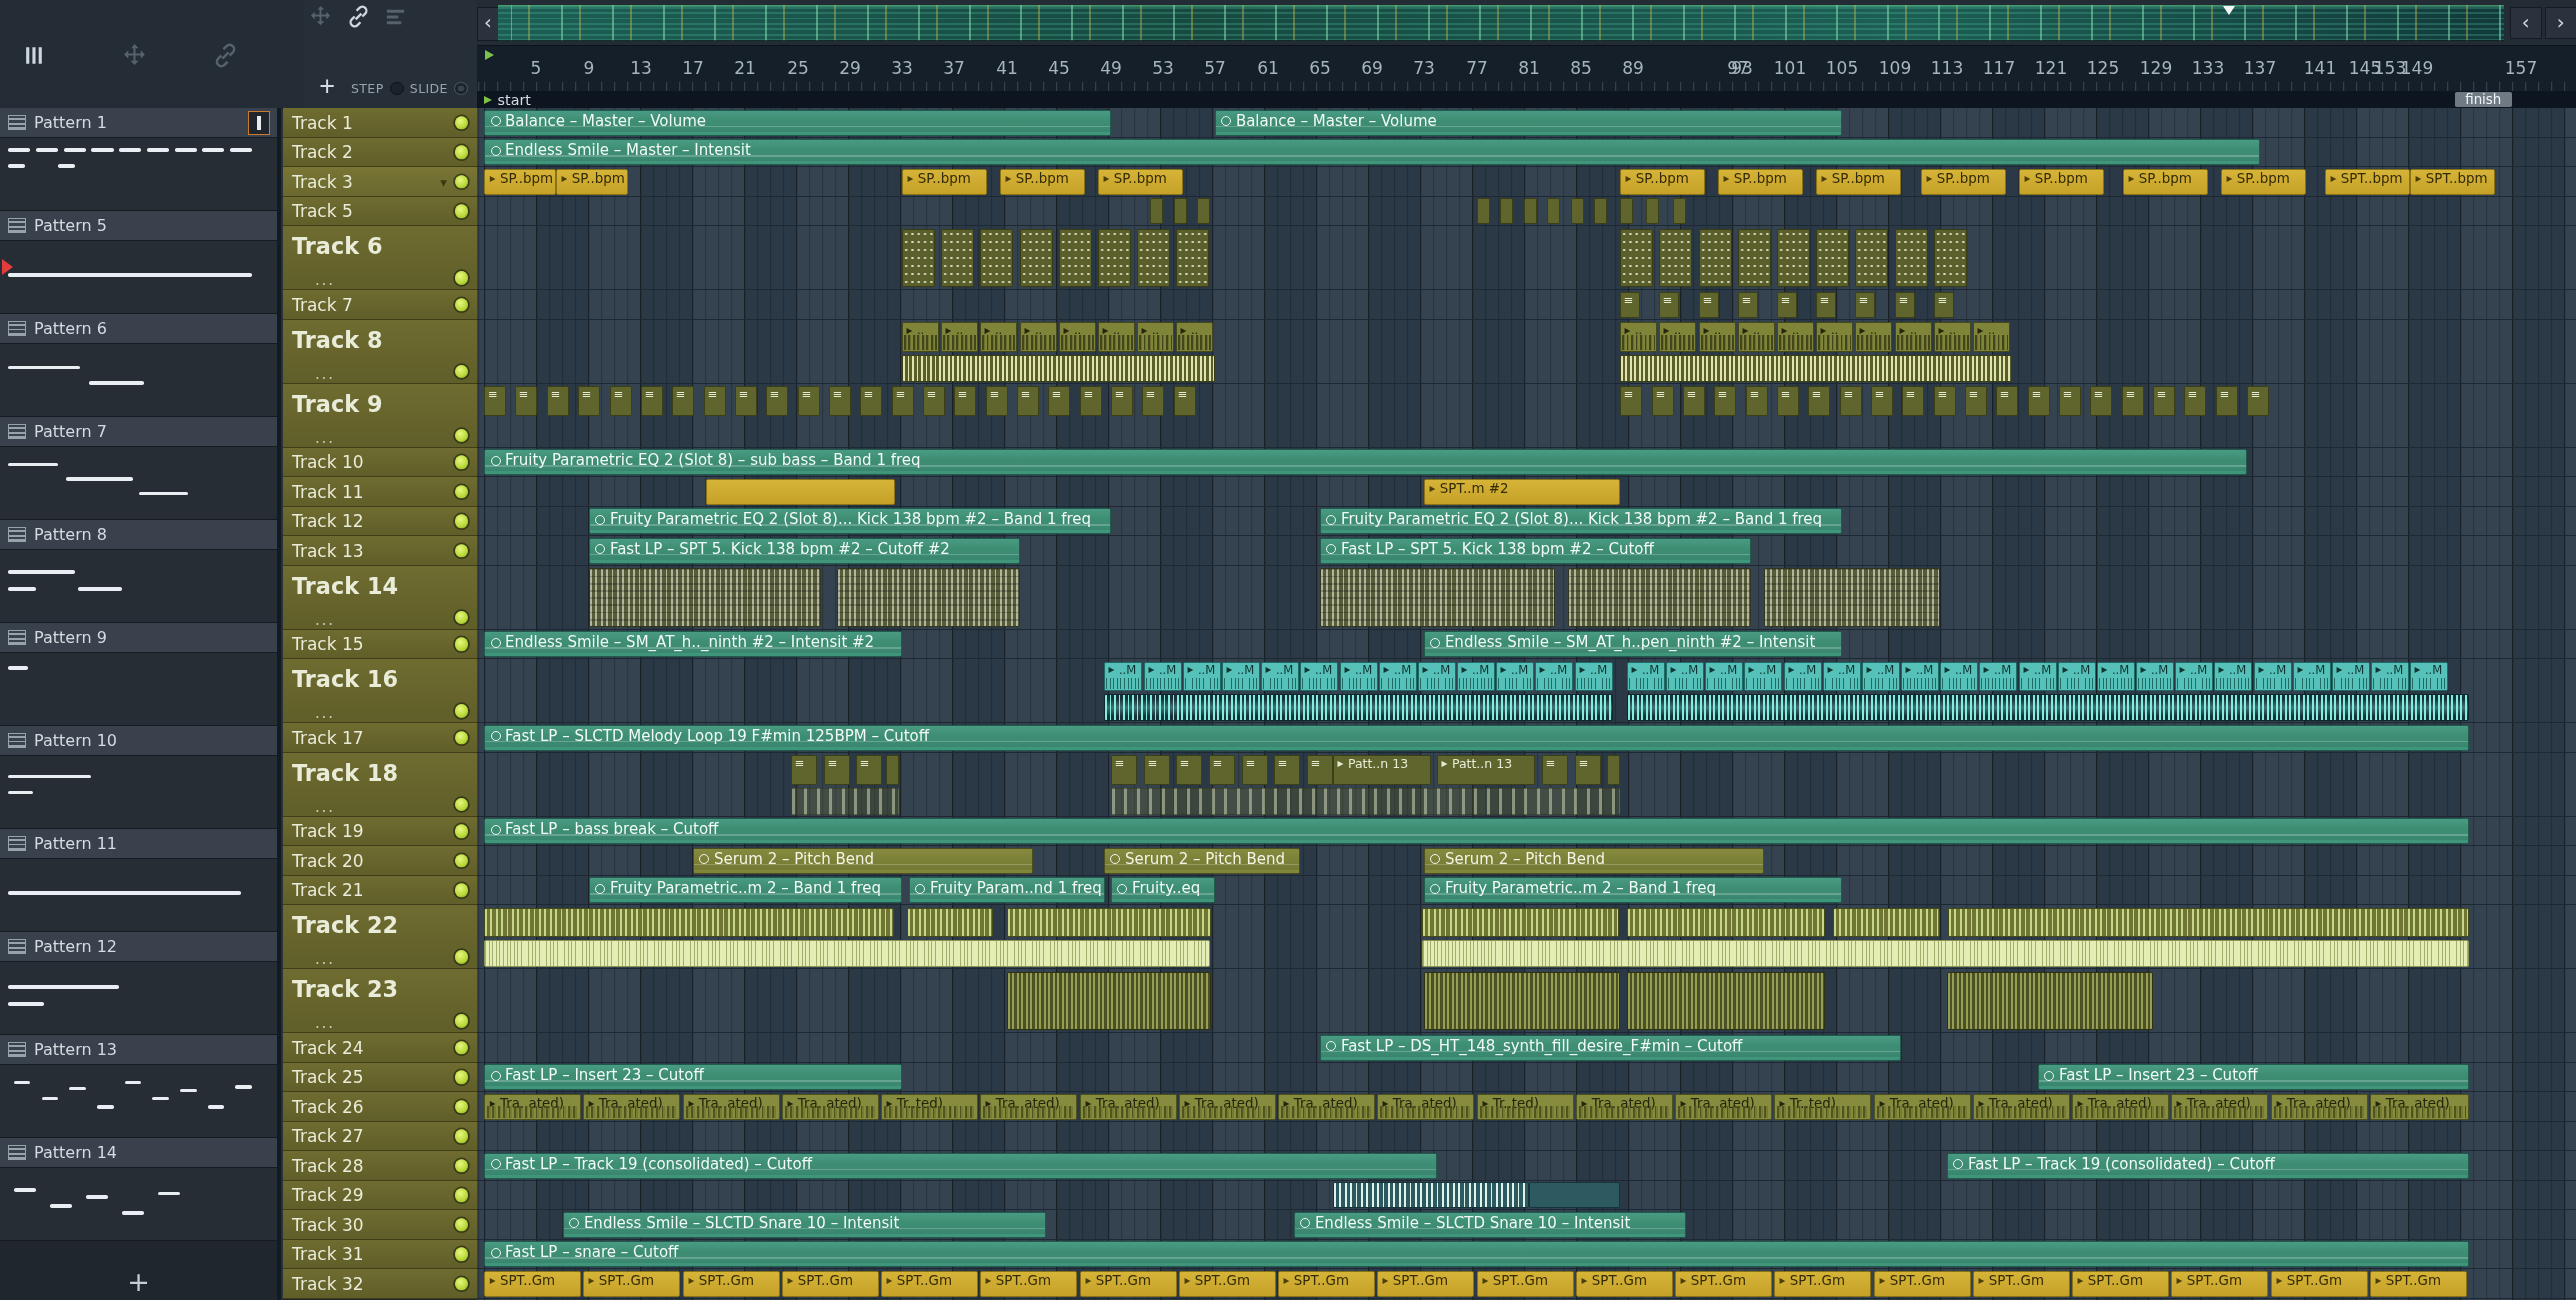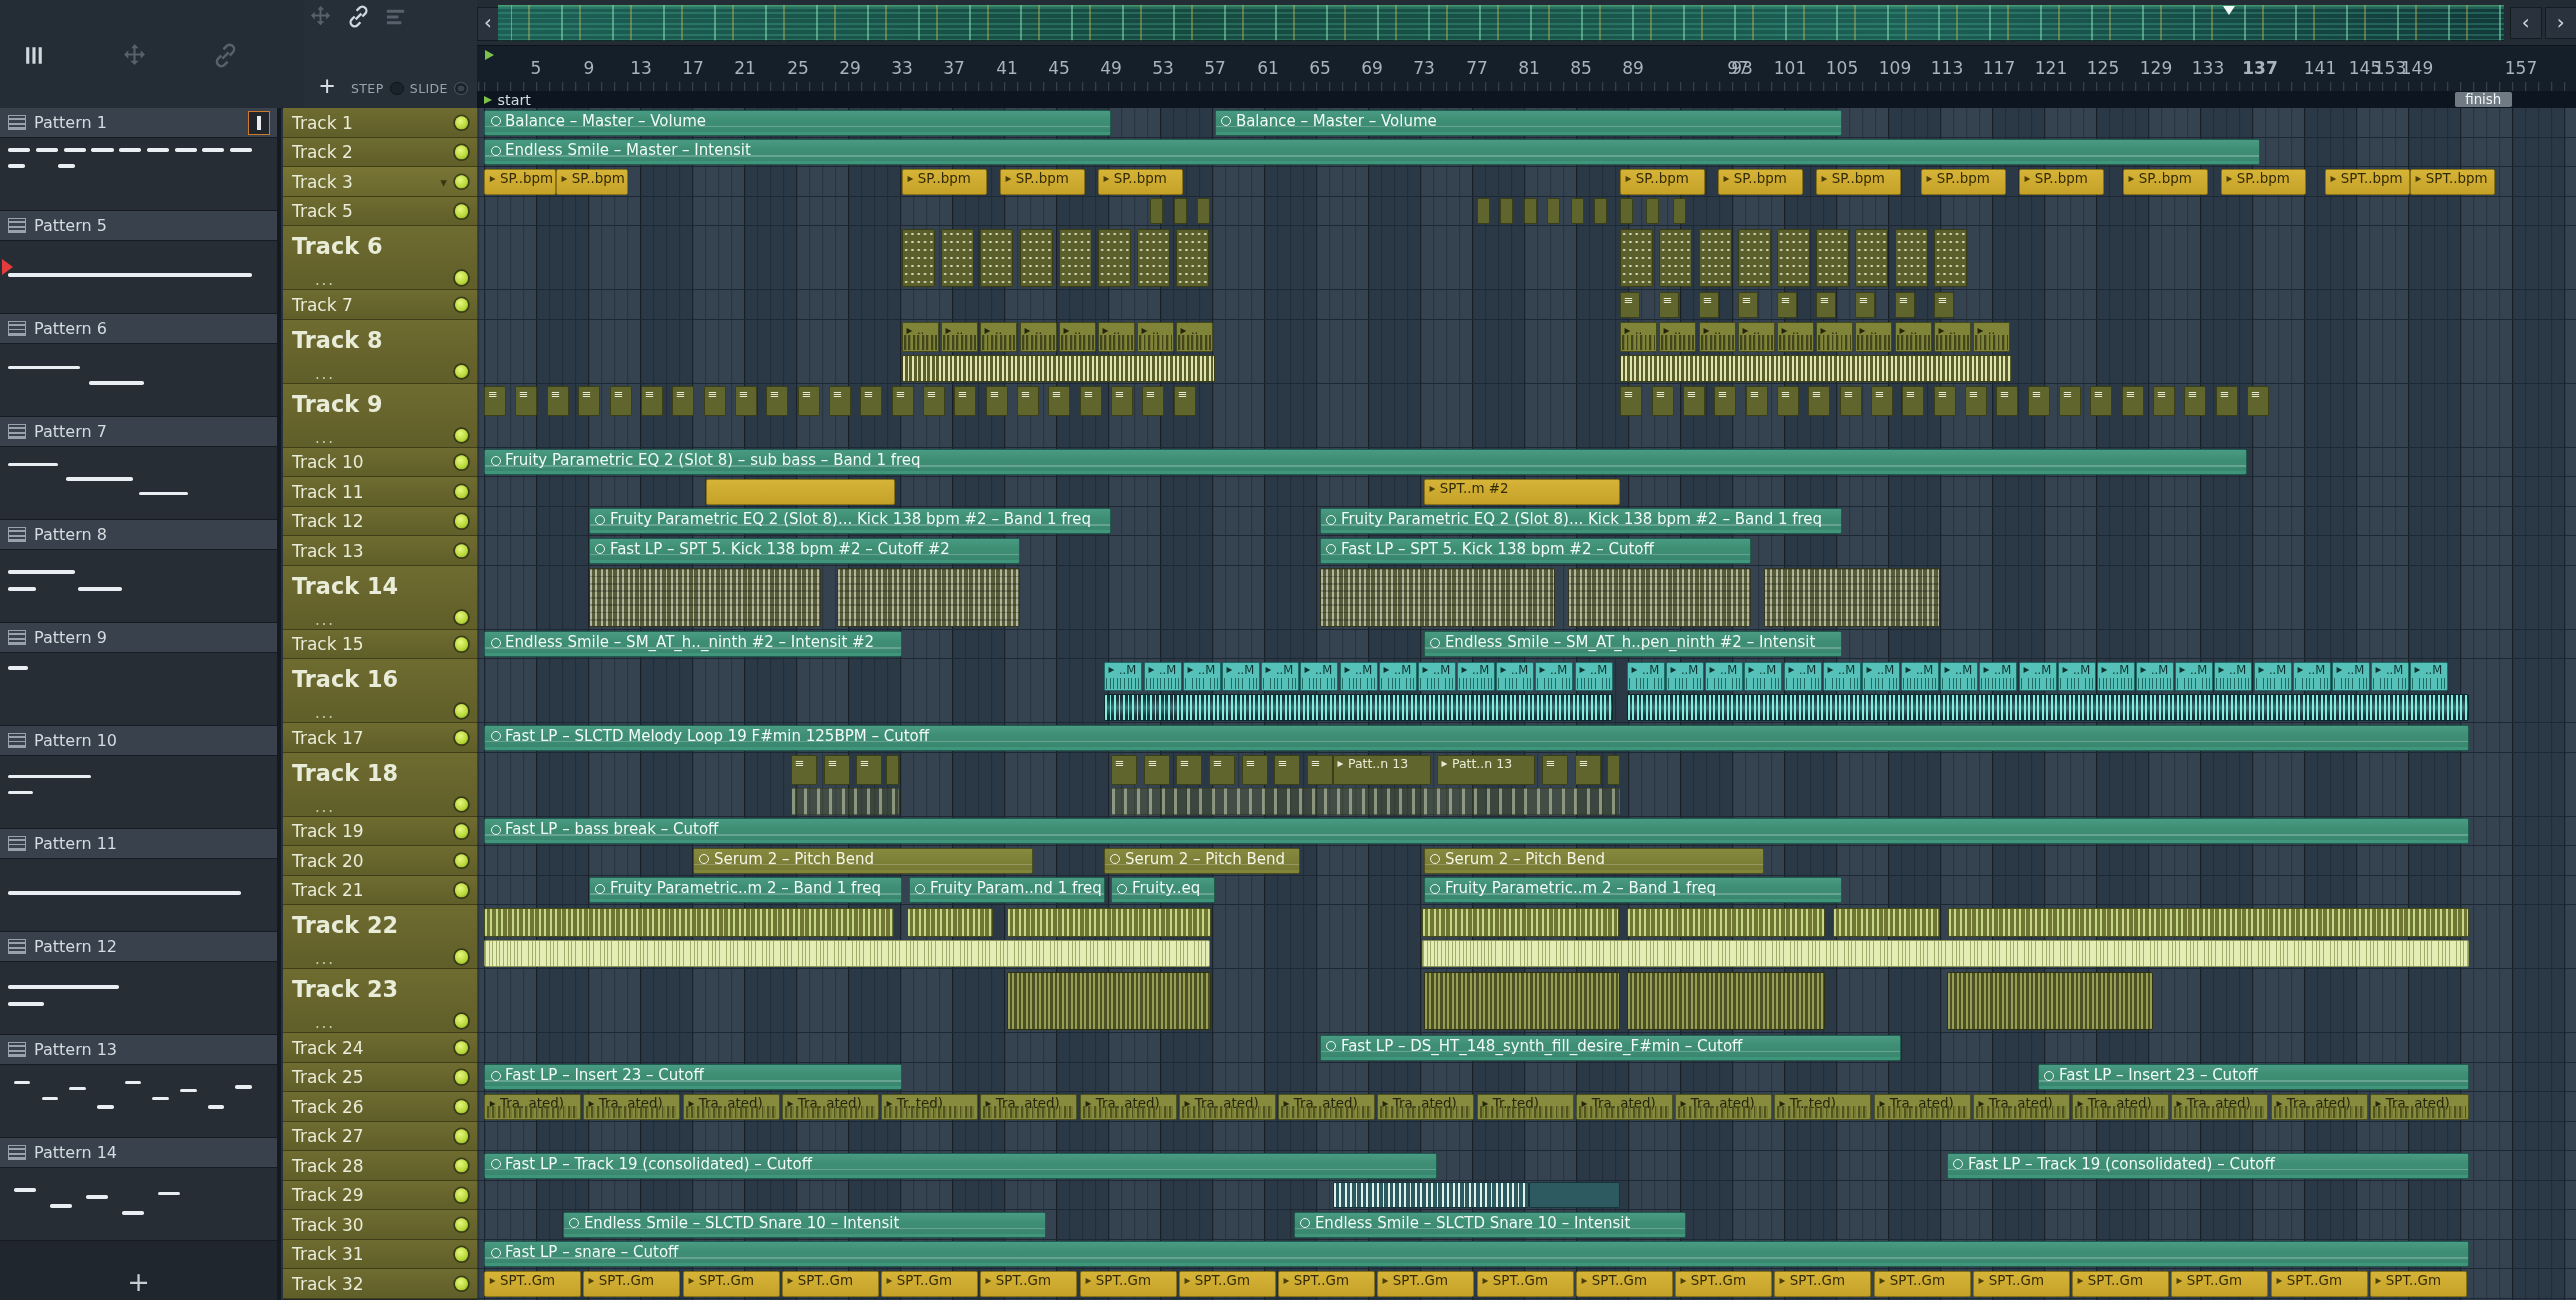--- a/index.html
+++ b/index.html
@@ -229,21 +229,21 @@
         <span class="rn" style="left: 1261px;">97</span>
         <span class="rn" style="left: 1313px;">101</span>
         <span class="rn" style="left: 1365px;">105</span>
         <span class="rn" style="left: 1418px;">109</span>
         <span class="rn" style="left: 1470px;">113</span>
         <span class="rn" style="left: 1522px;">117</span>
         <span class="rn" style="left: 1574px;">121</span>
         <span class="rn" style="left: 1626px;">125</span>
         <span class="rn" style="left: 1679px;">129</span>
         <span class="rn" style="left: 1731px;">133</span>
-        <span class="rn" style="left: 1783px; font-weight: bold;">137</span>
+        <span class="rn" style="left: 1783px;">137</span>
         <span class="rn" style="left: 1835px; margin-left: 8px;">141</span>
         <span class="rn" style="left: 1888px;">145</span>
         <span class="rn" style="left: 1940px;">149</span>
         <span class="rn" style="left: 1913px;">153</span>
         <span class="rn" style="left: 2044px;">157</span>
       </div>
     <div class="ruler-marks">
       <span class="start">
         <i class="flag"></i>
         <span>start</span>

